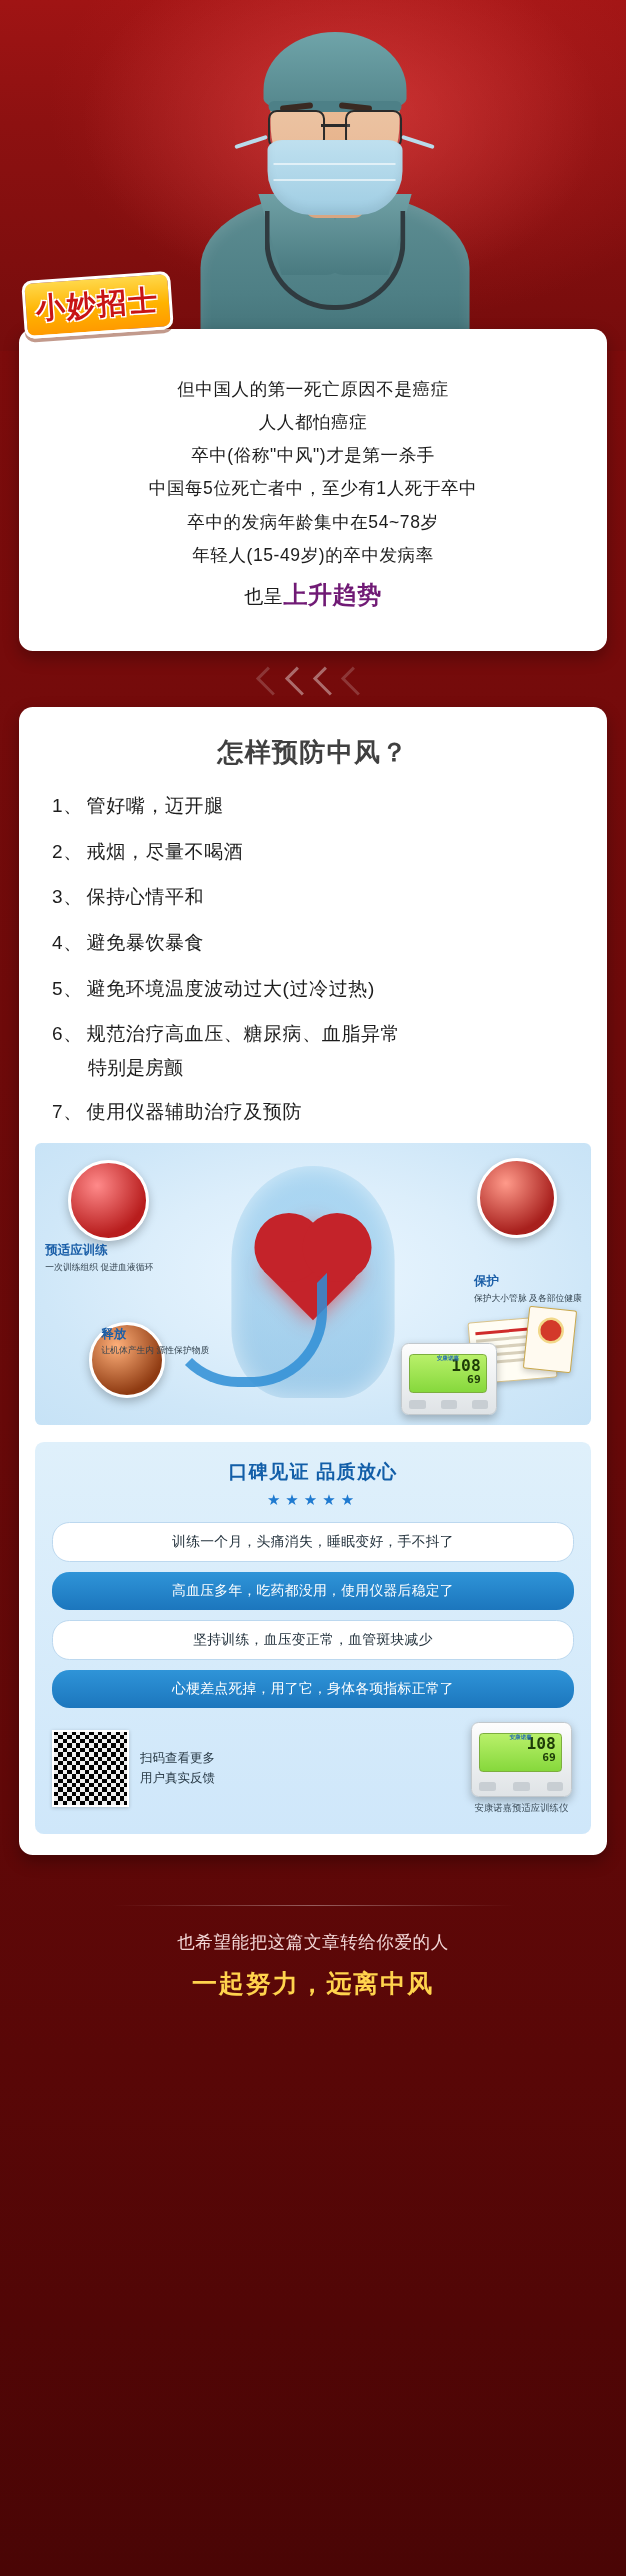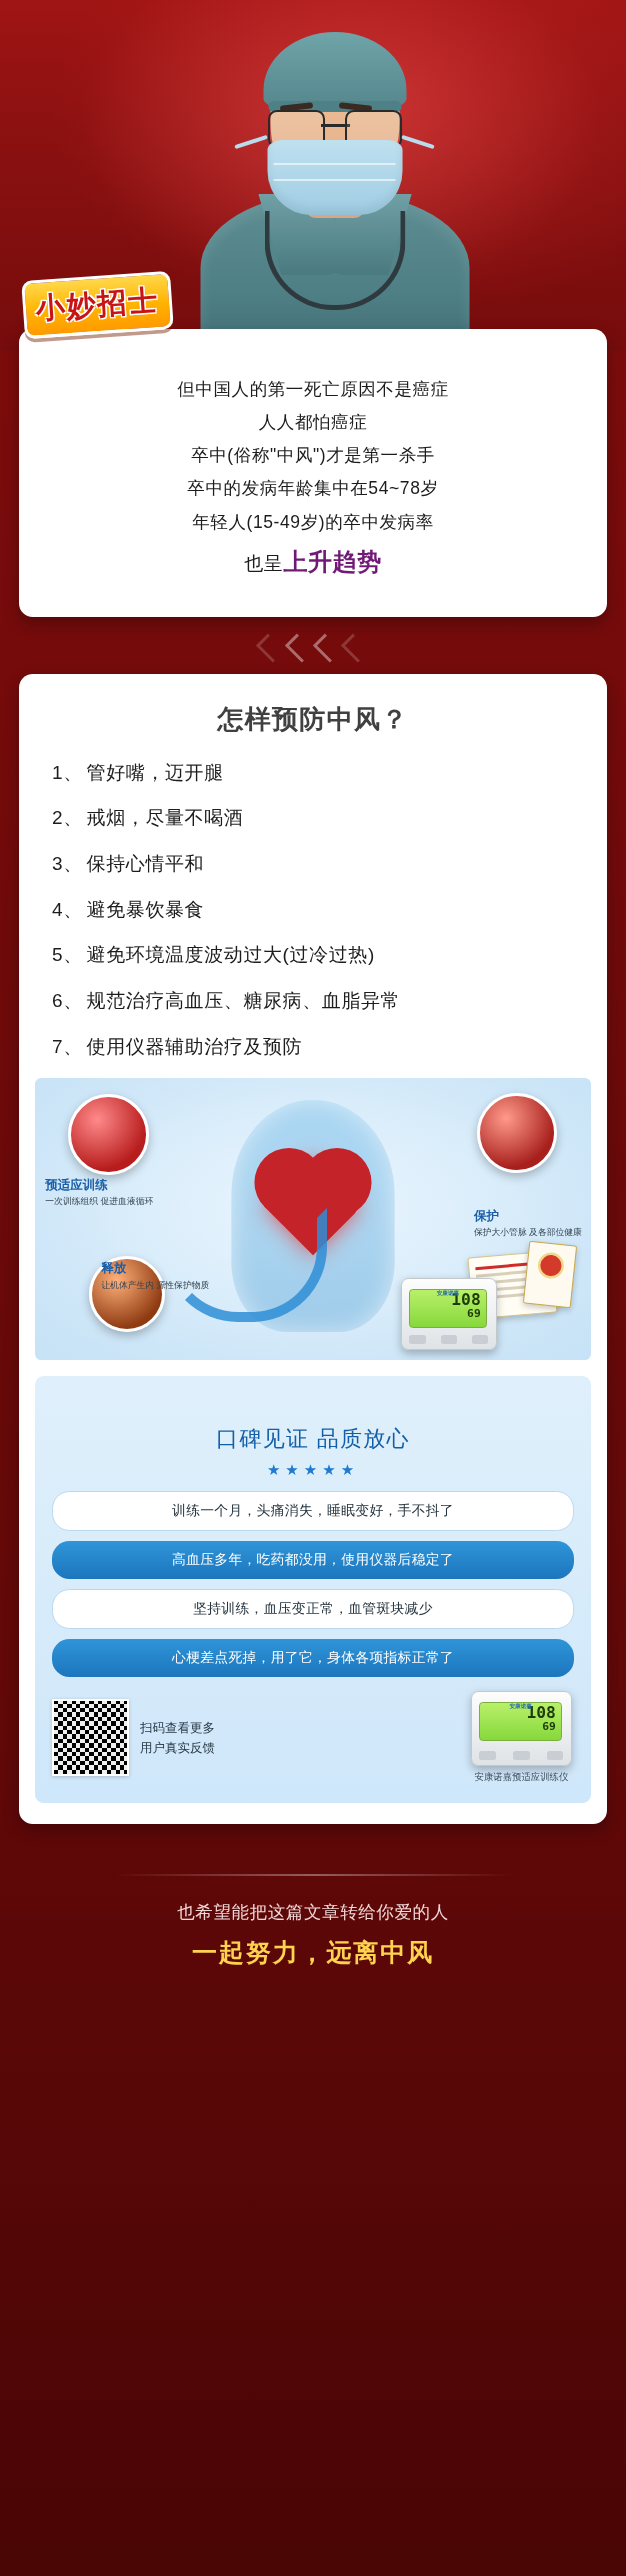--- a/index.html
+++ b/index.html
@@ -462,25 +462,24 @@
 
   
   .testi {
     margin: 16.3px 16.3px 0 16.3px;
     background: linear-gradient(180deg, #dff0fb 0%, #cfe7fa 100%);
     border-radius: 8.8px;
     padding: 17.5px 16.3px 19px 16.3px;
   }
   .testi-title {
     text-align: center;
-    font-size: 22px;
-    font-weight: normal;
+    font-size: 19px;
+    font-weight: bold;
     color: #125ea8;
     letter-spacing: 1.3px;
-    margin-top: 31px;
   }
   .stars {
     text-align: center;
     color: #1f7ad0;
     font-size: 15px;
     letter-spacing: 5px;
     margin: 6.3px 0 12.5px 0;
   }
   .quote {
     margin: 0 0 10px 0;
@@ -602,20 +601,21 @@
     <div class="logo-badge">
       <div class="logo-plate"></div>
       <div class="logo-text">小妙招士</div>
     </div>
   </div>
 
   <div class="card card-intro">
     <div class="intro-line">但中国人的第一死亡原因不是癌症</div>
     <div class="intro-line">人人都怕癌症</div>
     <div class="intro-line">卒中(俗称"中风")才是第一杀手</div>
+    <div class="intro-line">中国每5位死亡者中，至少有1人死于卒中</div>
     <div class="intro-line">卒中的发病年龄集中在54~78岁</div>
     <div class="intro-line">年轻人(15-49岁)的卒中发病率</div>
     <div class="intro-line em">
       <span>也呈</span><span class="intro-strong">上升趋势</span>
     </div>
   </div>
 
   <div class="chevrons">
     <span class="chev dim"></span>
     <span class="chev"></span>
@@ -644,20 +644,21 @@
         <span class="tip-text">避免暴饮暴食</span>
       </div>
       <div class="tip">
         <span class="tip-num">5、</span>
         <span class="tip-text">避免环境温度波动过大(过冷过热)</span>
       </div>
       <div class="tip">
         <span class="tip-num">6、</span>
         <span class="tip-text">规范治疗高血压、糖尿病、血脂异常</span>
       </div>
+      <div class="tip-sub">特别是房颤</div>
       <div class="tip">
         <span class="tip-num">7、</span>
         <span class="tip-text">使用仪器辅助治疗及预防</span>
       </div>
     </div>
 
     <div class="diagram">
       <div class="torso"></div>
       <div class="heart-core"></div>
       <div class="arrow-swoosh"></div>

